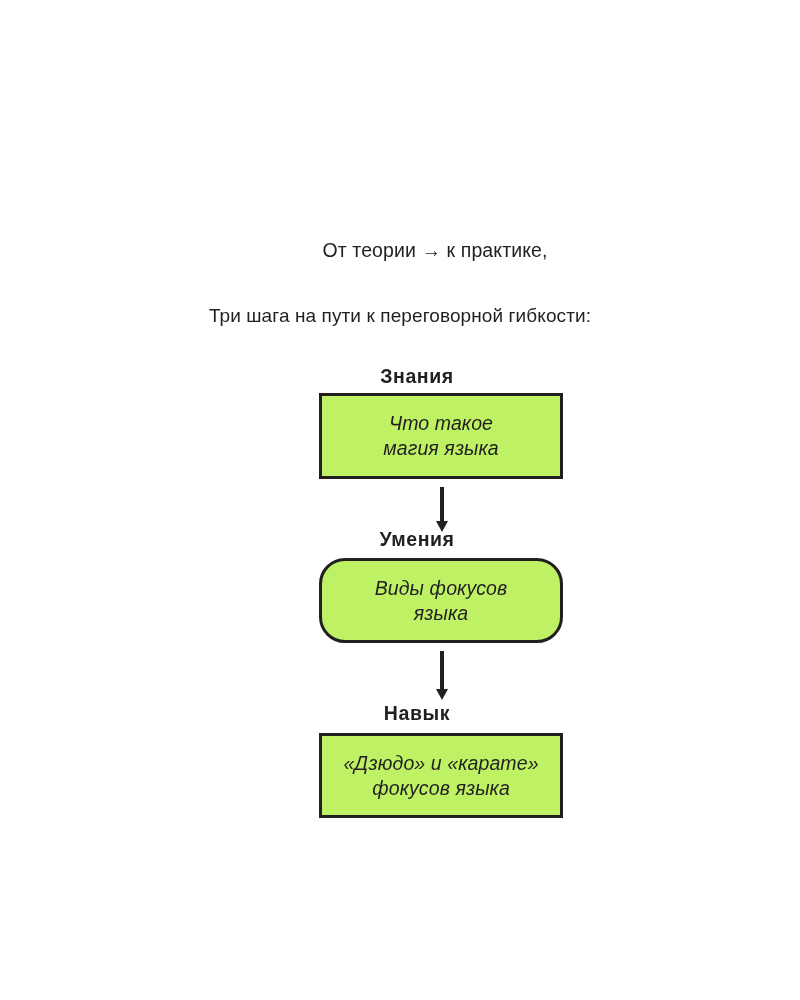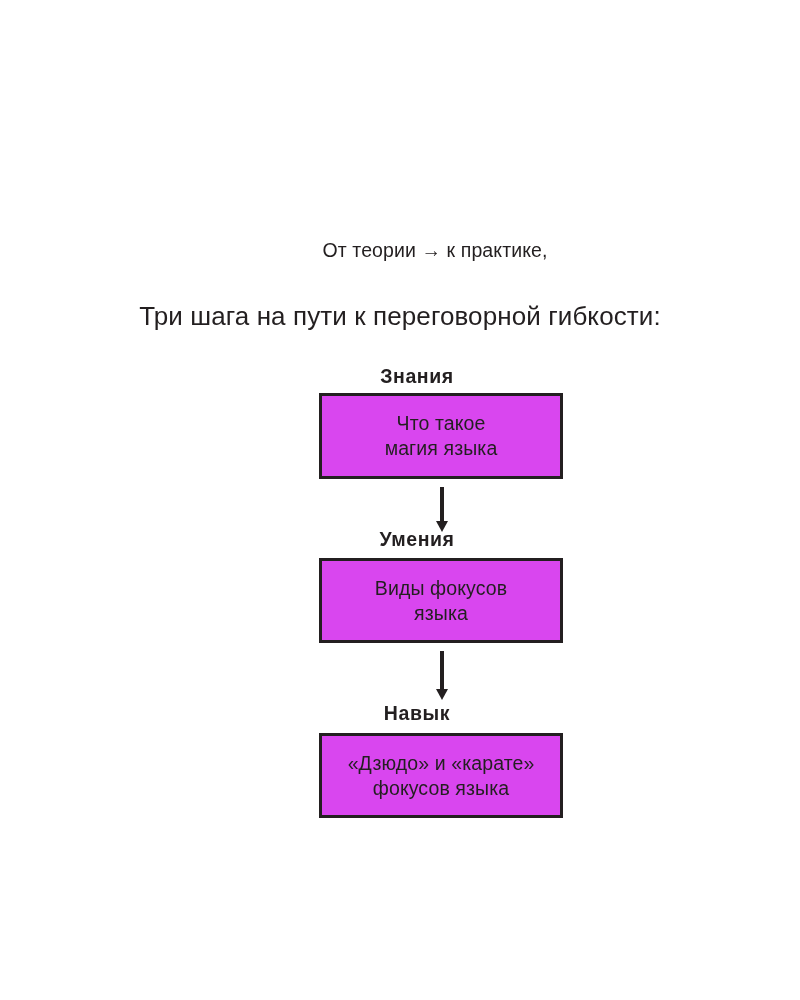--- a/index.html
+++ b/index.html
@@ -63,21 +63,21 @@
     white-space: nowrap;
   }
 
   
   .leadin {
     position: absolute;
     left: 0;
     top: 303px;
     width: 800px;
     text-align: center;
-    font-size: 26px;
+    font-size: 19px;
     line-height: 26px;
     font-weight: 400;
     color: #231f20;
     letter-spacing: 0.1px;
     white-space: nowrap;
   }
 
   
   .flow {
     position: absolute;
@@ -97,25 +97,26 @@
     color: #231f20;
     letter-spacing: 0.6px;
     white-space: nowrap;
   }
 
   .step-box {
     position: absolute;
     left: 302px;
     width: 244px;
     border: 3px solid #231f20;
-    background: #d946ef;
+    background: #bef264;
     box-sizing: border-box;
     display: flex;
     align-items: center;
     justify-content: center;
+    font-style: italic;
   }
   .step-box-text {
     text-align: center;
     font-size: 19.5px;
     line-height: 25px;
     font-weight: 400;
     color: #231f20;
     letter-spacing: 0.1px;
     white-space: pre-line;
   }
@@ -164,21 +165,21 @@
       <div class="step-box-text">Что такое
 магия языка</div>
     </div>
 
     <div class="arrow" style="top:487px;height:45px;">
       <div class="shaft" style="height:34px;"></div>
       <div class="head" style="top:34px;"></div>
     </div>
 
     <div class="step-heading" style="top:528px;">Умения</div>
-    <div class="step-box" style="top:558px;height:85px;">
+    <div class="step-box" style="top:558px;height:85px;border-radius:26px;">
       <div class="step-box-text">Виды фокусов
 языка</div>
     </div>
 
     <div class="arrow" style="top:651px;height:49px;">
       <div class="shaft" style="height:38px;"></div>
       <div class="head" style="top:38px;"></div>
     </div>
 
     <div class="step-heading" style="top:702px;">Навык</div>

